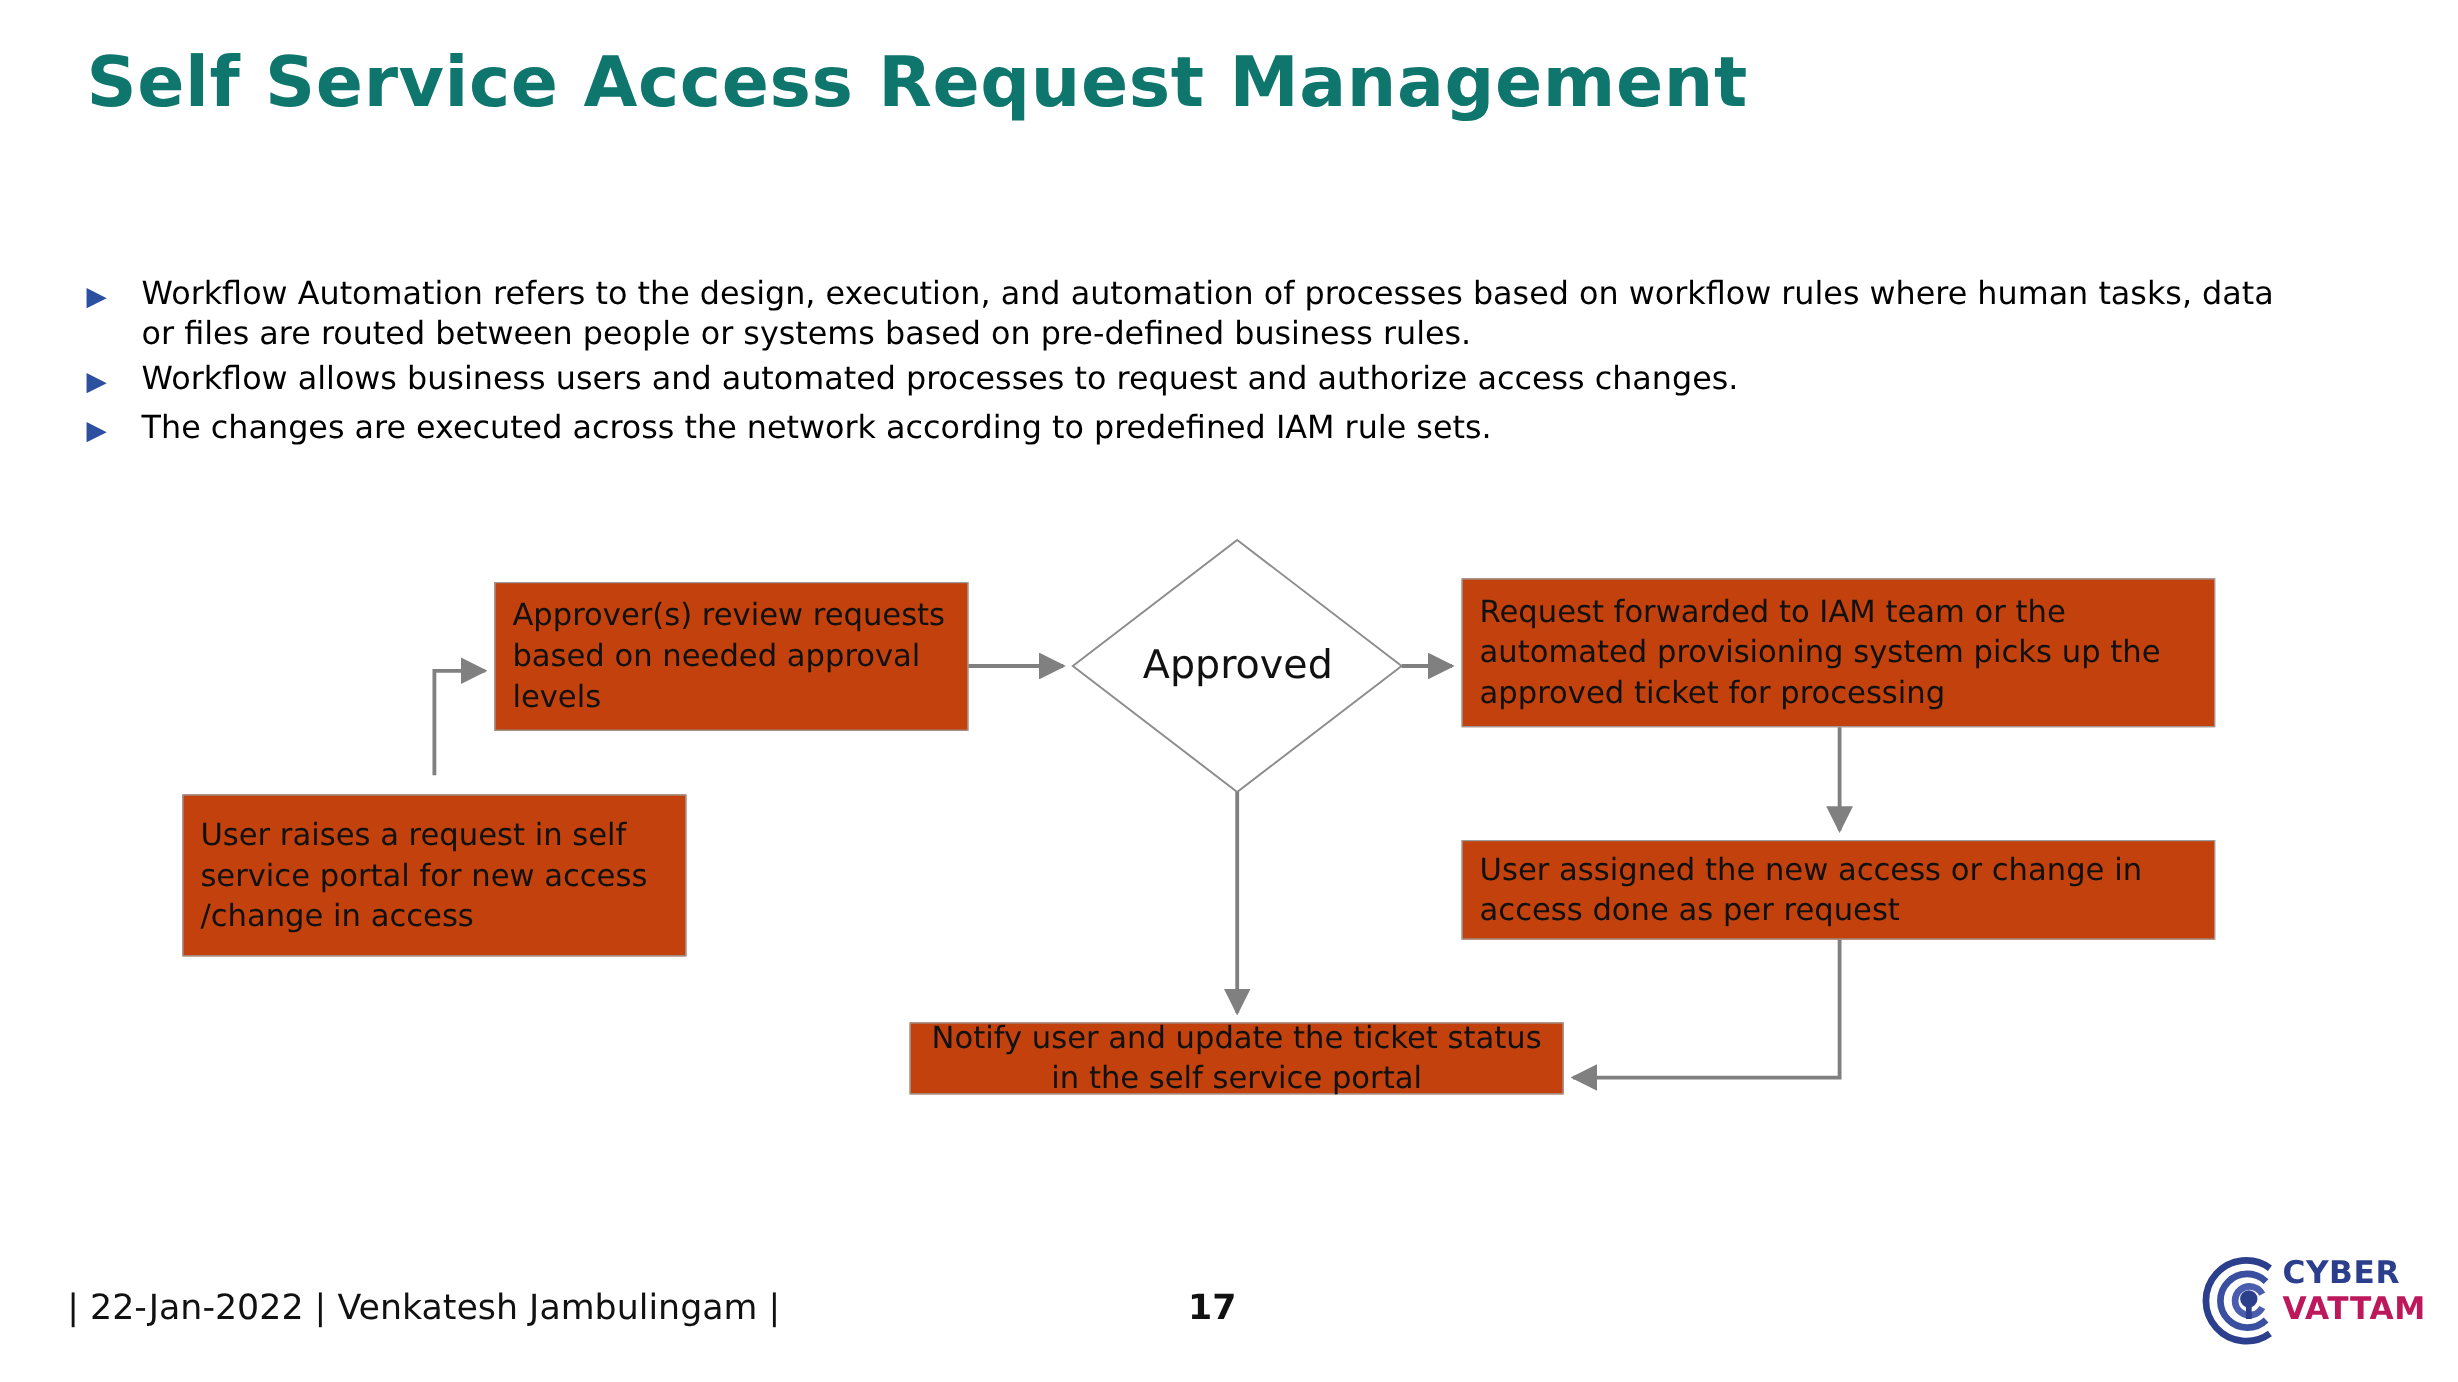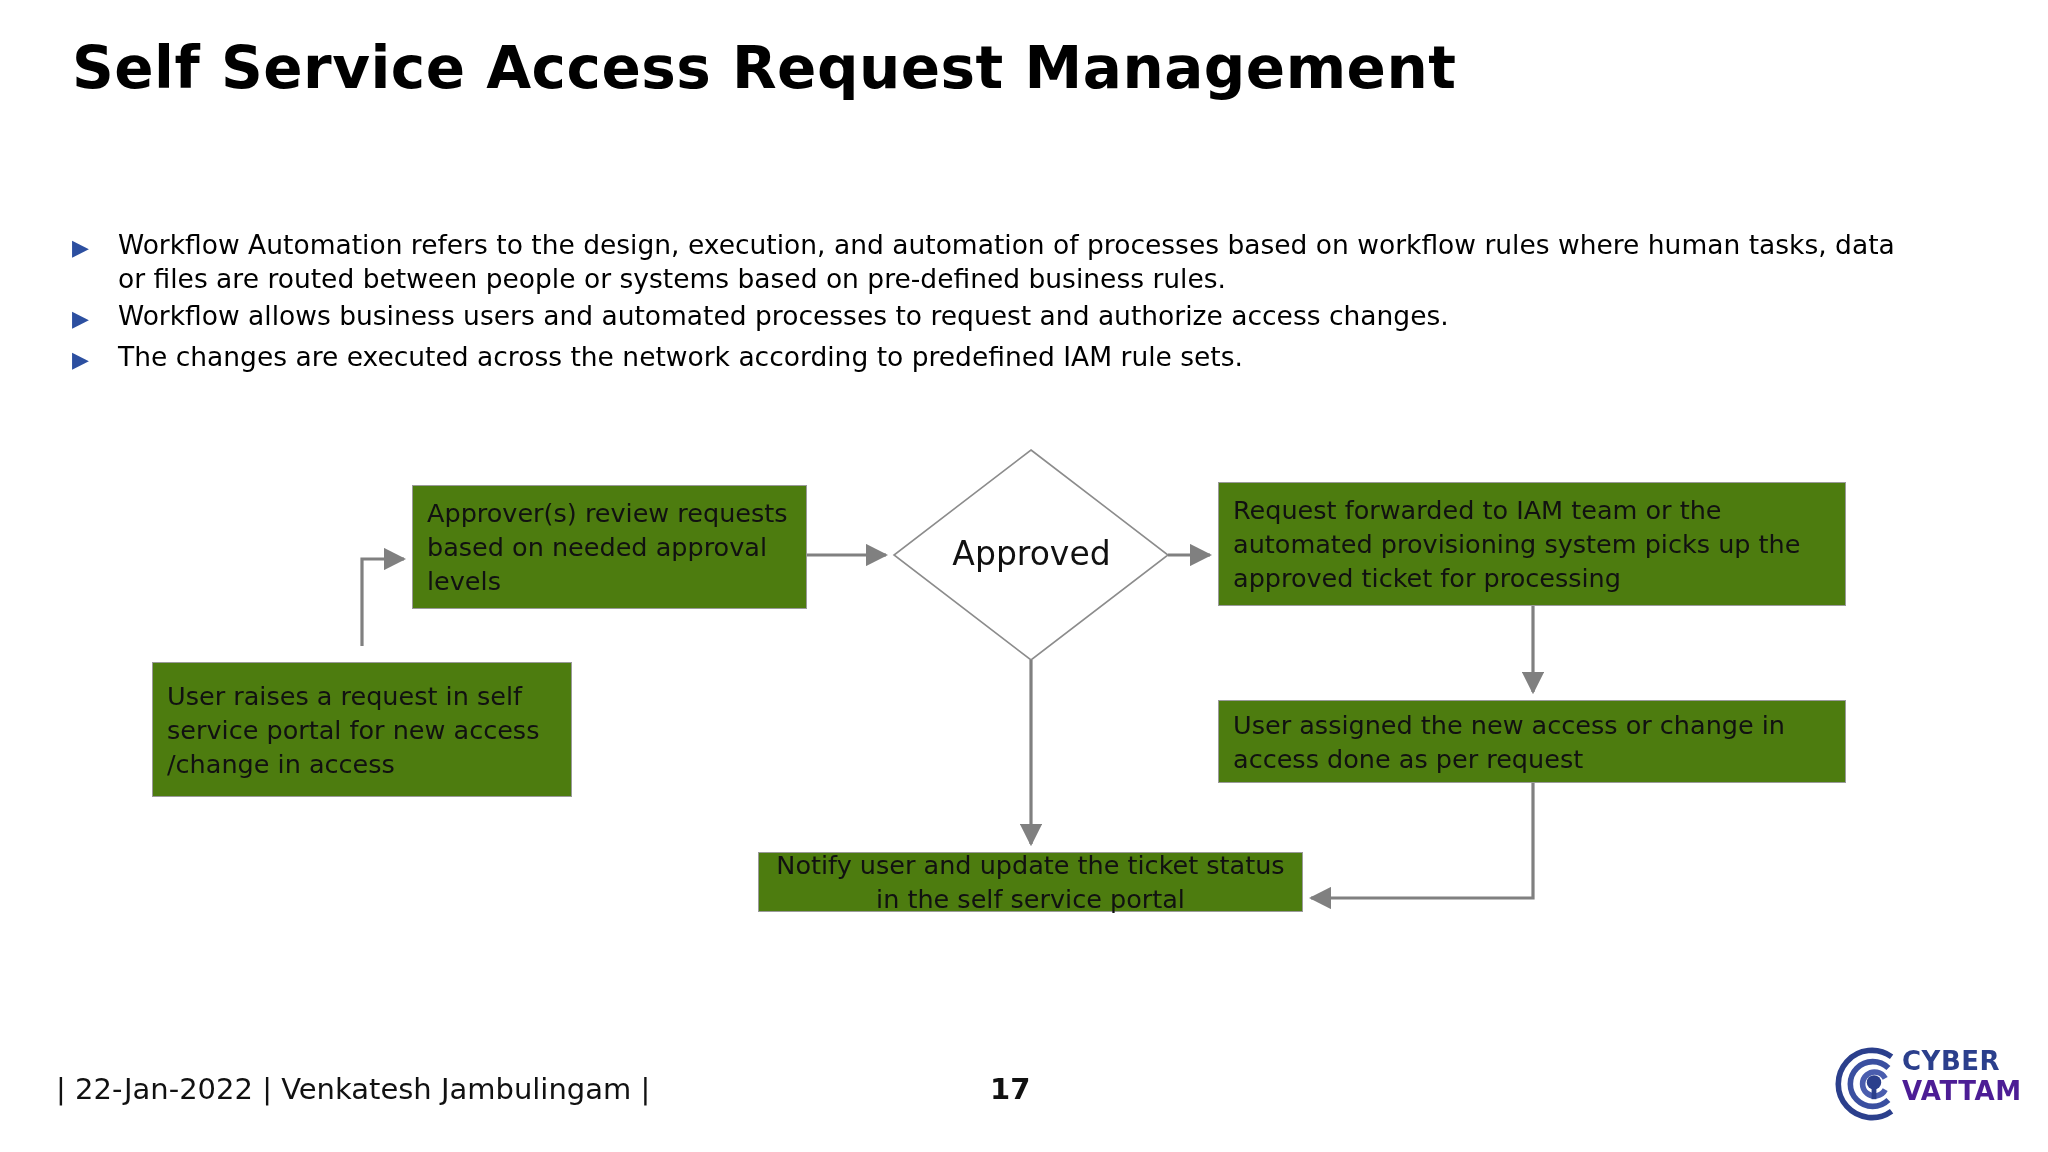--- a/index.html
+++ b/index.html
@@ -16,21 +16,21 @@
     color: #000000;
   }
 
   
   #slide-title {
     position: absolute;
     left: 72px;
     top: 34px;
     font-size: 58px;
     font-weight: bold;
-    color: #000000;
+    color: #0f766e;
     letter-spacing: 0.5px;
     white-space: nowrap;
   }
 
   
   #bullets {
     position: absolute;
     left: 60px;
     top: 228px;
     width: 1910px;
@@ -69,21 +69,21 @@
   }
   #flow-svg {
     position: absolute;
     left: 0; top: 0;
     width: 2048px;
     height: 1152px;
   }
   .flow-box {
     position: absolute;
     border: 1.4px solid #9a9a9a;
-    background: #4d7c0f;
+    background: #c2410c;
     box-sizing: border-box;
     font-size: 25.5px;
     line-height: 34px;
     color: #111111;
     padding: 8px 14px;
     display: flex;
     flex-direction: column;
     justify-content: center;
   }
   .flow-box.center-text { text-align: center; align-items: center; }
@@ -134,21 +134,21 @@
   #logo-text {
     position: absolute;
     left: 70px;
     top: 6px;
     font-size: 26px;
     font-weight: bold;
     color: #2B3F8C;
     line-height: 30px;
     letter-spacing: 0.5px;
   }
-  #logo-text .line2 { color: #4c1d95; }
+  #logo-text .line2 { color: #be185d; }
 </style>
 </head>
 <body>
 
 <div id="slide-title">Self Service Access Request Management</div>
 
 <div id="bullets">
 
   <div class="bullet-row">
     <span class="bullet-marker">▶</span>

